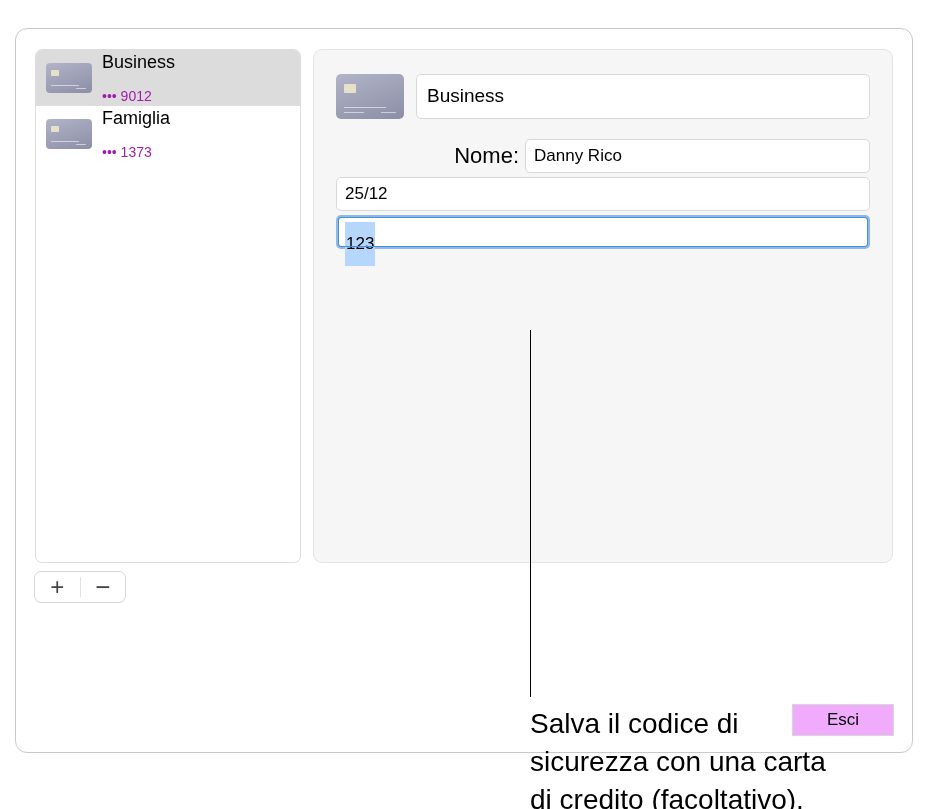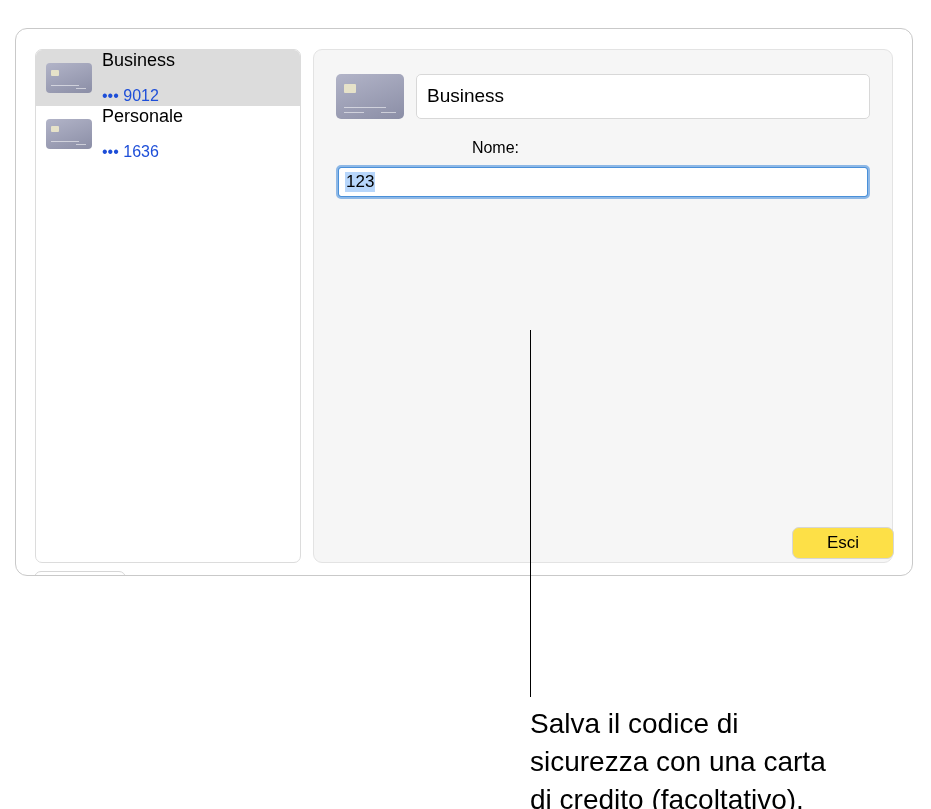--- a/index.html
+++ b/index.html
@@ -14,21 +14,21 @@
     width: 931px;
     height: 809px;
     position: relative;
     box-sizing: border-box;
   }
   .window {
     position: absolute;
     left: 15px;
     top: 28px;
     width: 898px;
-    height: 548px;
+    height: 725px;
     border: 1px solid #c9c9c9;
     border-radius: 12px;
     background: #fff;
     box-sizing: border-box;
     overflow: hidden;
   }
 
   
   .sidebar {
     position: absolute;
@@ -56,22 +56,22 @@
   .sidebar-labels {
     display: flex;
     flex-direction: column;
     line-height: 1.15;
   }
   .sidebar-title {
     font-size: 18px;
     color: #000;
   }
   .sidebar-sub {
-    font-size: 16px;
-    color: #1d4ed8;
+    font-size: 14px;
+    color: #a21caf;
     margin-top: 16px;
   }
 
   
   .card-icon {
     background: linear-gradient(160deg, #b2b4c8 0%, #8b8ea6 100%);
     border-radius: 4px;
     position: relative;
     flex-shrink: 0;
   }
@@ -157,21 +157,21 @@
 
   .form-row {
     display: flex;
     align-items: center;
     margin-bottom: 4px;
   }
   .form-label {
     width: 183px;
     text-align: right;
     padding-right: 6px;
-    font-size: 16px;
+    font-size: 22px;
     color: #000;
   }
   .form-input {
     flex: 1;
     border: 1px solid #d8d8d8;
     border-radius: 5px;
     background: #fff;
     padding: 6px 8px;
     font-size: 17px;
     color: #000;
@@ -180,33 +180,33 @@
   }
   .form-input.focused {
     border: 3px solid #8eb8e6;
     outline: 1px solid #4a90d9;
     outline-offset: -3px;
     padding: 4px 6px;
   }
   .sec-value {
     display: inline-block;
     background: #b7d6fb;
-    padding: 0 1px;
+    padding: 12px 1px;
   }
 
   
   .exit-btn {
     position: absolute;
     right: 18px;
     bottom: 16px;
     width: 100px;
     height: 30px;
     border: 1px solid #d6d6d6;
-    border-radius: 7px;
-    background: #fde047;
+    border-radius: 0;
+    background: #f0abfc;
     display: flex;
     align-items: center;
     justify-content: center;
     font-size: 17px;
     color: #000;
   }
 
   
   .callout-line {
     position: absolute;
@@ -247,22 +247,22 @@
       </div>
 
 
       <div class="sidebar-item">
         <div class="card-icon sm">
           <div class="card-chip"></div>
             <div class="card-line cl1"></div>
             <div class="card-line cl2"></div>
         </div>
         <div class="sidebar-labels">
-          <span class="sidebar-title">Personale</span>
-          <span class="sidebar-sub">••• 1636</span>
+          <span class="sidebar-title">Famiglia</span>
+          <span class="sidebar-sub">••• 1373</span>
         </div>
       </div>
 
     </div>
 
     <div class="add-remove">
       <div class="btn-half plus">
         <span>+</span>
       </div>
       <div class="btn-sep"></div>
@@ -280,24 +280,30 @@
             <div class="card-line cl2"></div>
             <div class="card-line cl3"></div>
         </div>
         <div class="big-name-input">
           <span>Business</span>
         </div>
       </div>
 
       <div class="form-row">
         <div class="form-label">Nome:</div>
+        <div class="form-input">
+          <span>Danny Rico</span>
+        </div>
       </div>
 
 
       <div class="form-row">
+        <div class="form-input">
+          <span>25/12</span>
+        </div>
       </div>
 
       <div class="form-row">
         <div class="form-input focused">
           <span class="sec-value">123</span>
         </div>
       </div>
 
     </div>
 

